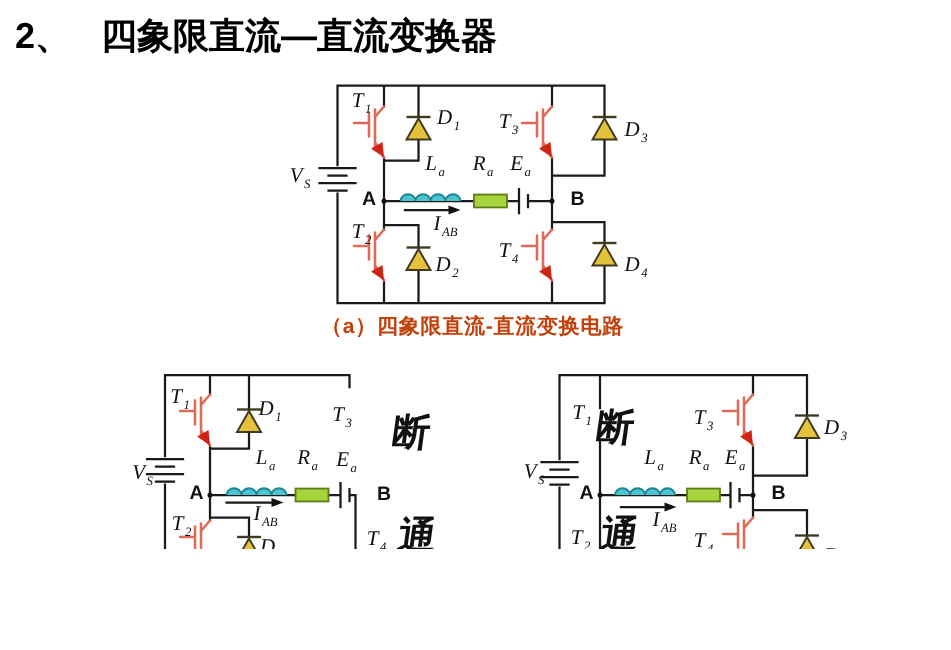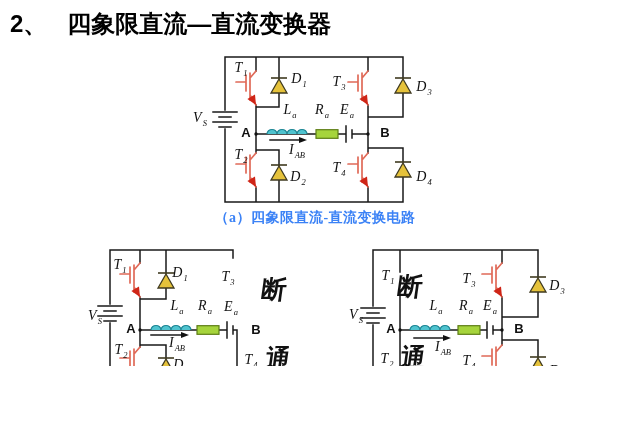--- a/index.html
+++ b/index.html
@@ -14,22 +14,22 @@
   .coil{fill:var(--inductor_fill,#4fc3cf);stroke:var(--inductor_stroke,#1c8694);stroke-width:1.2;}
   .res{fill:var(--resistor_fill,#a6d43c);stroke:var(--resistor_stroke,#5d7d14);stroke-width:1.2;}
   .node{fill:#111;}
   .ahead{fill:#111;}
   .pl{position:absolute;transform:translate(-50%,-50%);white-space:nowrap;color:#111;line-height:1;}
   .comp{font-family:"Liberation Serif",serif;font-style:italic;font-size:14px;}
   .comp sub{font-size:8.5px;font-style:italic;margin-left:1px;}
   .ab{font-family:"Liberation Sans",sans-serif;font-weight:600;font-size:13px;}
   .onoff{font-family:"Liberation Serif",serif;font-weight:700;font-size:25px;
          transform:translate(-50%,-50%) skewX(-8deg);}
-  .cap{position:absolute;transform:translate(-50%,-50%);white-space:nowrap;color:#3b82f6;
-       font-family:Liberation Serif, serif;font-weight:600;font-size:14px;letter-spacing:.5px;}
+  .cap{position:absolute;transform:translate(-50%,-50%);white-space:nowrap;color:#c2410c;
+       font-family:Liberation Sans, sans-serif;font-weight:600;font-size:14px;letter-spacing:.5px;}
   .title{position:absolute;left:10px;top:8px;color:#000;font-weight:700;font-size:24px;
          font-family:"Liberation Sans",sans-serif;}
   .title .num{margin-right:20px;}
 </style>
 </head>
 <body>
 
 <div id="stage">
 
 <svg width="634" height="433" viewBox="0 0 634 433">

